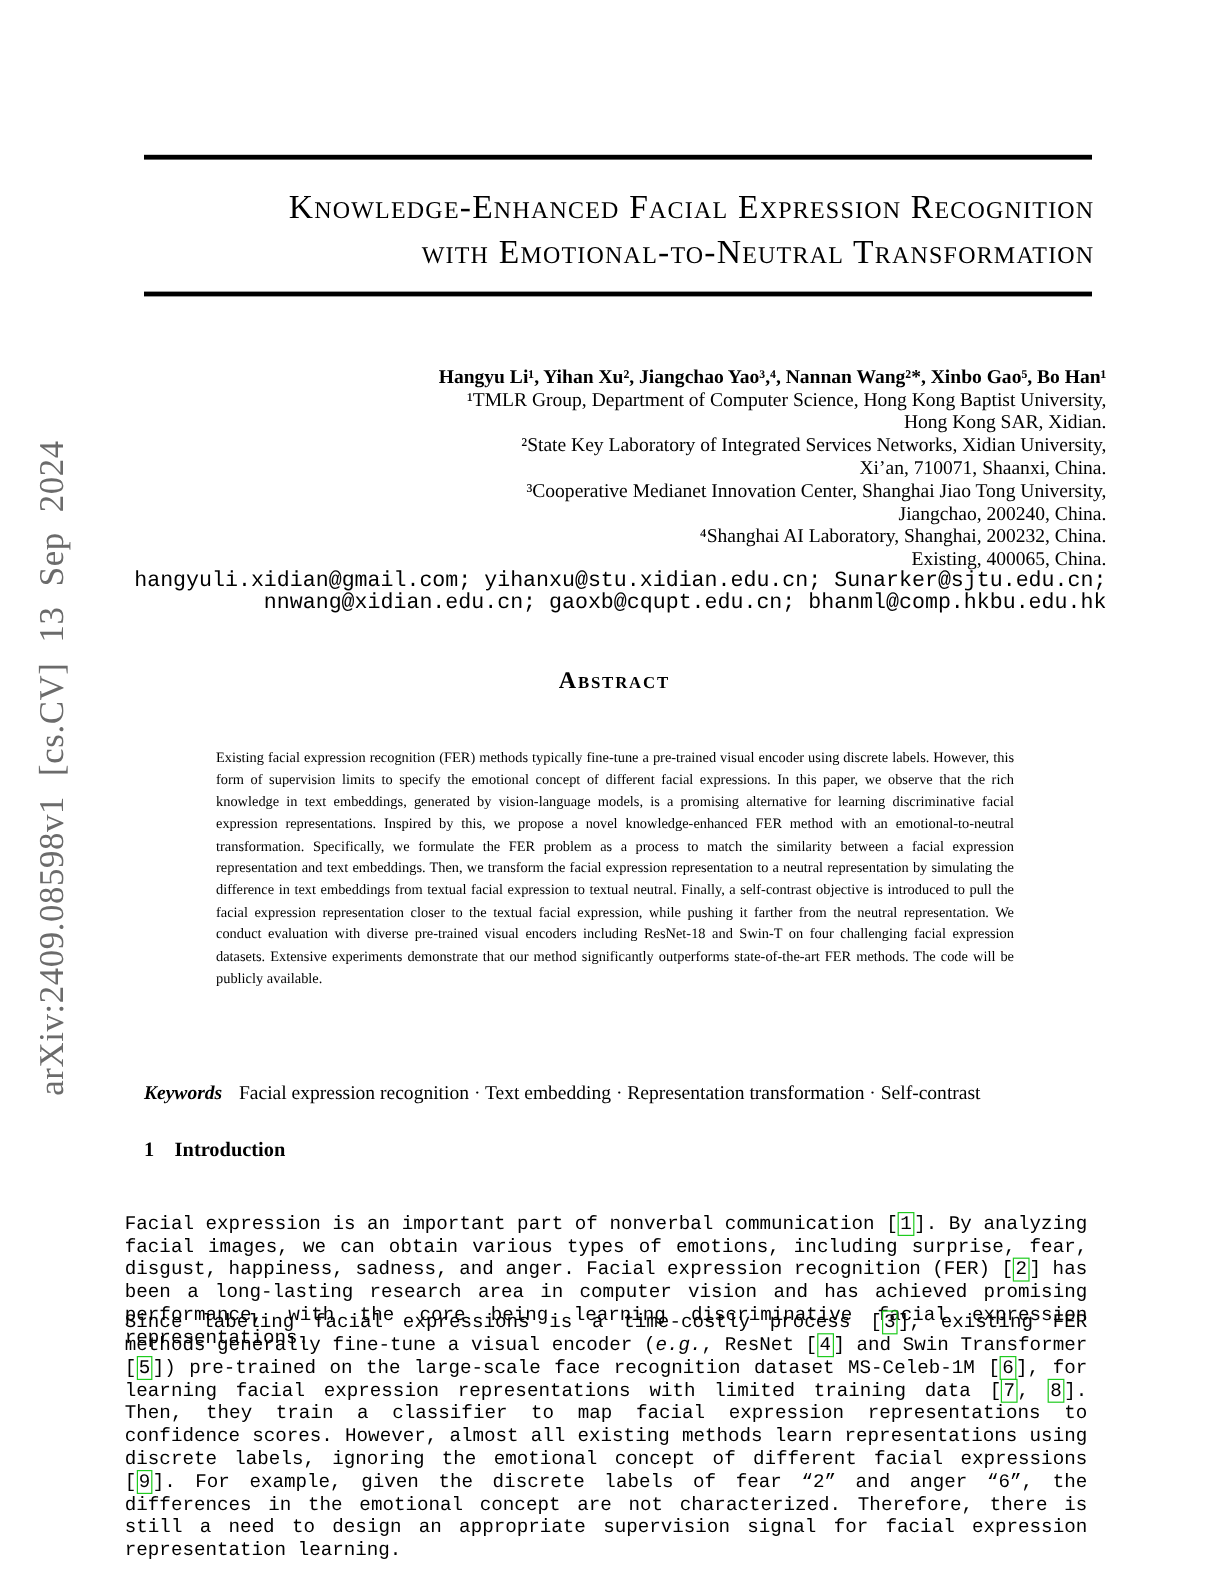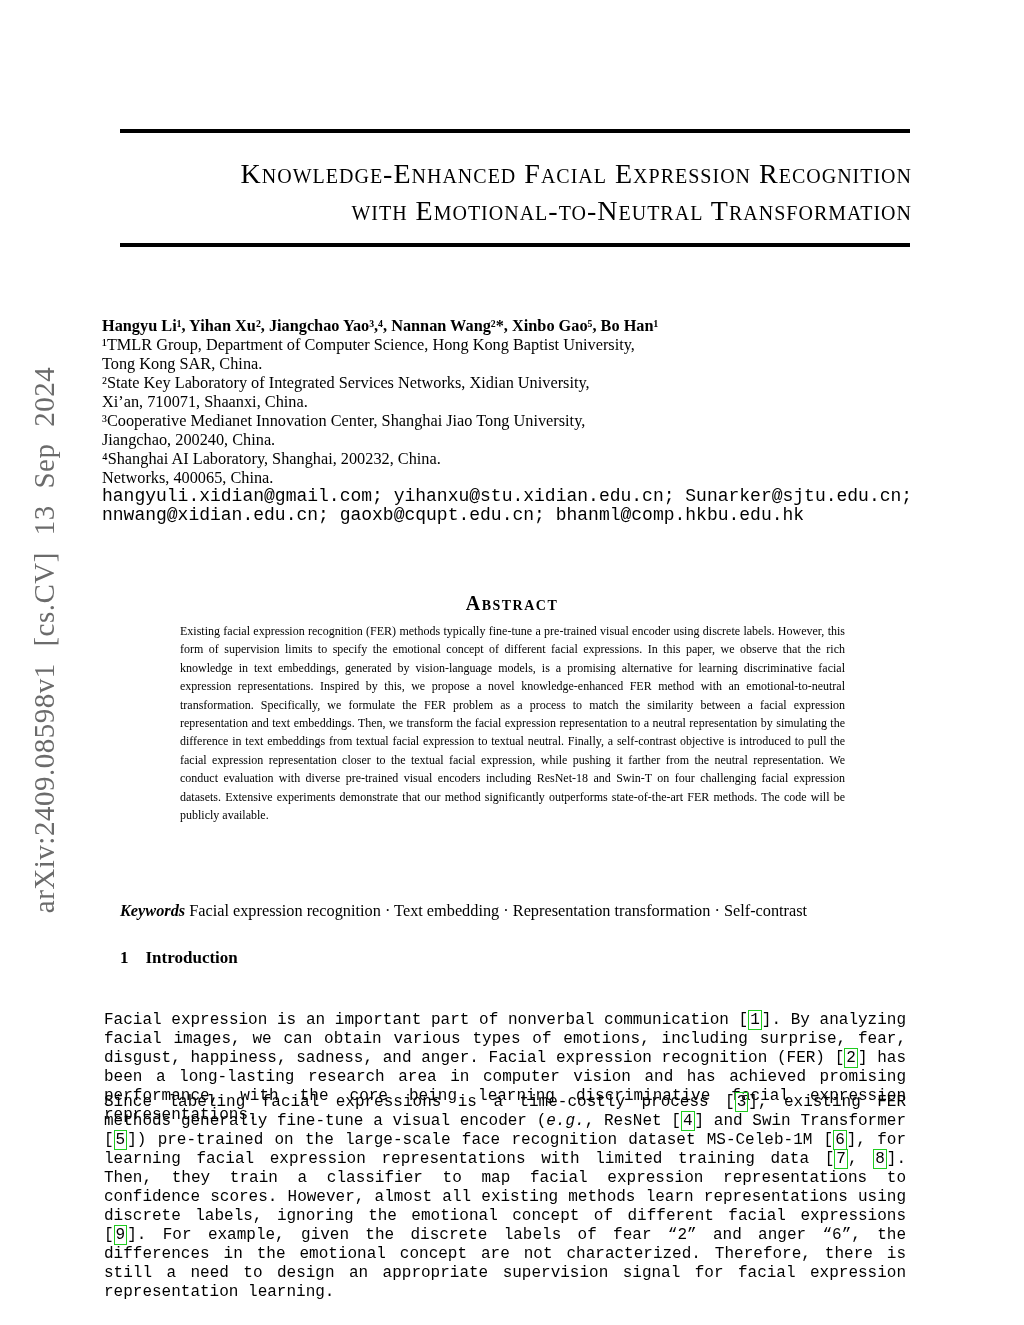--- a/index.html
+++ b/index.html
@@ -26,45 +26,45 @@
   .rule-bottom { top: 243px; }
 
   .paper-title {
     position: absolute; left: 112px; top: 155px; width: 800px;
     text-align: right;
     font-variant: small-caps;
     font-size: 28px; line-height: 37px; letter-spacing: 1px;
   }
 
   .authors-block {
-    position: absolute; left: 102px; top: 316px; width: 820px;
-    text-align: left;
+    position: absolute; left: 102px; top: 304px; width: 820px;
+    text-align: right;
     font-size: 16.3px; line-height: 19px;
   }
   .author-line { font-weight: bold; }
   .email-line {
     font-family: "Liberation Mono", monospace;
     font-size: 18px; line-height: 18.5px;
   }
 
   .abstract-heading {
-    position: absolute; left: 112px; top: 592px; width: 800px;
+    position: absolute; left: 112px; top: 556px; width: 800px;
     text-align: center; font-weight: bold;
     font-variant: small-caps; font-size: 20px; letter-spacing: 1.5px;
   }
   .abstract-body {
     position: absolute; left: 180px; top: 622px; width: 665px;
     text-align: justify; font-size: 12px; line-height: 18.4px;
   }
 
   .keywords {
     position: absolute; left: 120px; top: 901px; width: 802px;
     font-size: 16.3px; line-height: 19px;
   }
-  .keywords-label { font-weight: bold; font-style: italic; margin-right: 4px; font-family: Liberation Serif, serif; }
+  .keywords-label { font-weight: bold; font-style: italic; margin-right: 14px; font-family: Liberation Serif, serif; }
 
   .section-heading {
     position: absolute; left: 120px; top: 948px;
     font-size: 17px; font-weight: bold;
   }
   .section-number { margin-right: 17px; }
 
   .body-paragraph {
     position: absolute; left: 104px; width: 802px;
     text-align: justify; font-size: 16px; line-height: 19px; font-family: Liberation Mono, monospace;
@@ -88,27 +88,27 @@
 <div class="paper-title">
   <div>Knowledge-Enhanced Facial Expression Recognition</div>
   <div>with Emotional-to-Neutral Transformation</div>
 </div>
 
 <div class="rule rule-bottom"></div>
 
 <div class="authors-block">
   <div class="author-line">Hangyu Li¹, Yihan Xu², Jiangchao Yao³,⁴, Nannan Wang²*, Xinbo Gao⁵, Bo Han¹</div>
   <div>¹TMLR Group, Department of Computer Science, Hong Kong Baptist University,</div>
-  <div>Tong Kong SAR, China.</div>
+  <div>Hong Kong SAR, Xidian.</div>
   <div>²State Key Laboratory of Integrated Services Networks, Xidian University,</div>
   <div>Xi’an, 710071, Shaanxi, China.</div>
   <div>³Cooperative Medianet Innovation Center, Shanghai Jiao Tong University,</div>
   <div>Jiangchao, 200240, China.</div>
   <div>⁴Shanghai AI Laboratory, Shanghai, 200232, China.</div>
-  <div>Networks, 400065, China.</div>
+  <div>Existing, 400065, China.</div>
   <div class="email-line">hangyuli.xidian@gmail.com; yihanxu@stu.xidian.edu.cn; Sunarker@sjtu.edu.cn;</div>
   <div class="email-line">nnwang@xidian.edu.cn; gaoxb@cqupt.edu.cn; bhanml@comp.hkbu.edu.hk</div>
 </div>
 
 <div class="abstract-heading">Abstract</div>
 
 <div class="abstract-body">Existing facial expression recognition (FER) methods typically fine-tune a pre-trained visual encoder using discrete labels. However, this form of supervision limits to specify the emotional concept of different facial expressions. In this paper, we observe that the rich knowledge in text embeddings, generated by vision-language models, is a promising alternative for learning discriminative facial expression representations. Inspired by this, we propose a novel knowledge-enhanced FER method with an emotional-to-neutral transformation. Specifically, we formulate the FER problem as a process to match the similarity between a facial expression representation and text embeddings. Then, we transform the facial expression representation to a neutral representation by simulating the difference in text embeddings from textual facial expression to textual neutral. Finally, a self-contrast objective is introduced to pull the facial expression representation closer to the textual facial expression, while pushing it farther from the neutral representation. We conduct evaluation with diverse pre-trained visual encoders including ResNet-18 and Swin-T on four challenging facial expression datasets. Extensive experiments demonstrate that our method significantly outperforms state-of-the-art FER methods. The code will be publicly available.</div>
 
 <div class="keywords"><span class="keywords-label">Keywords</span><span>Facial expression recognition · Text embedding · Representation transformation · Self-contrast</span></div>
 

